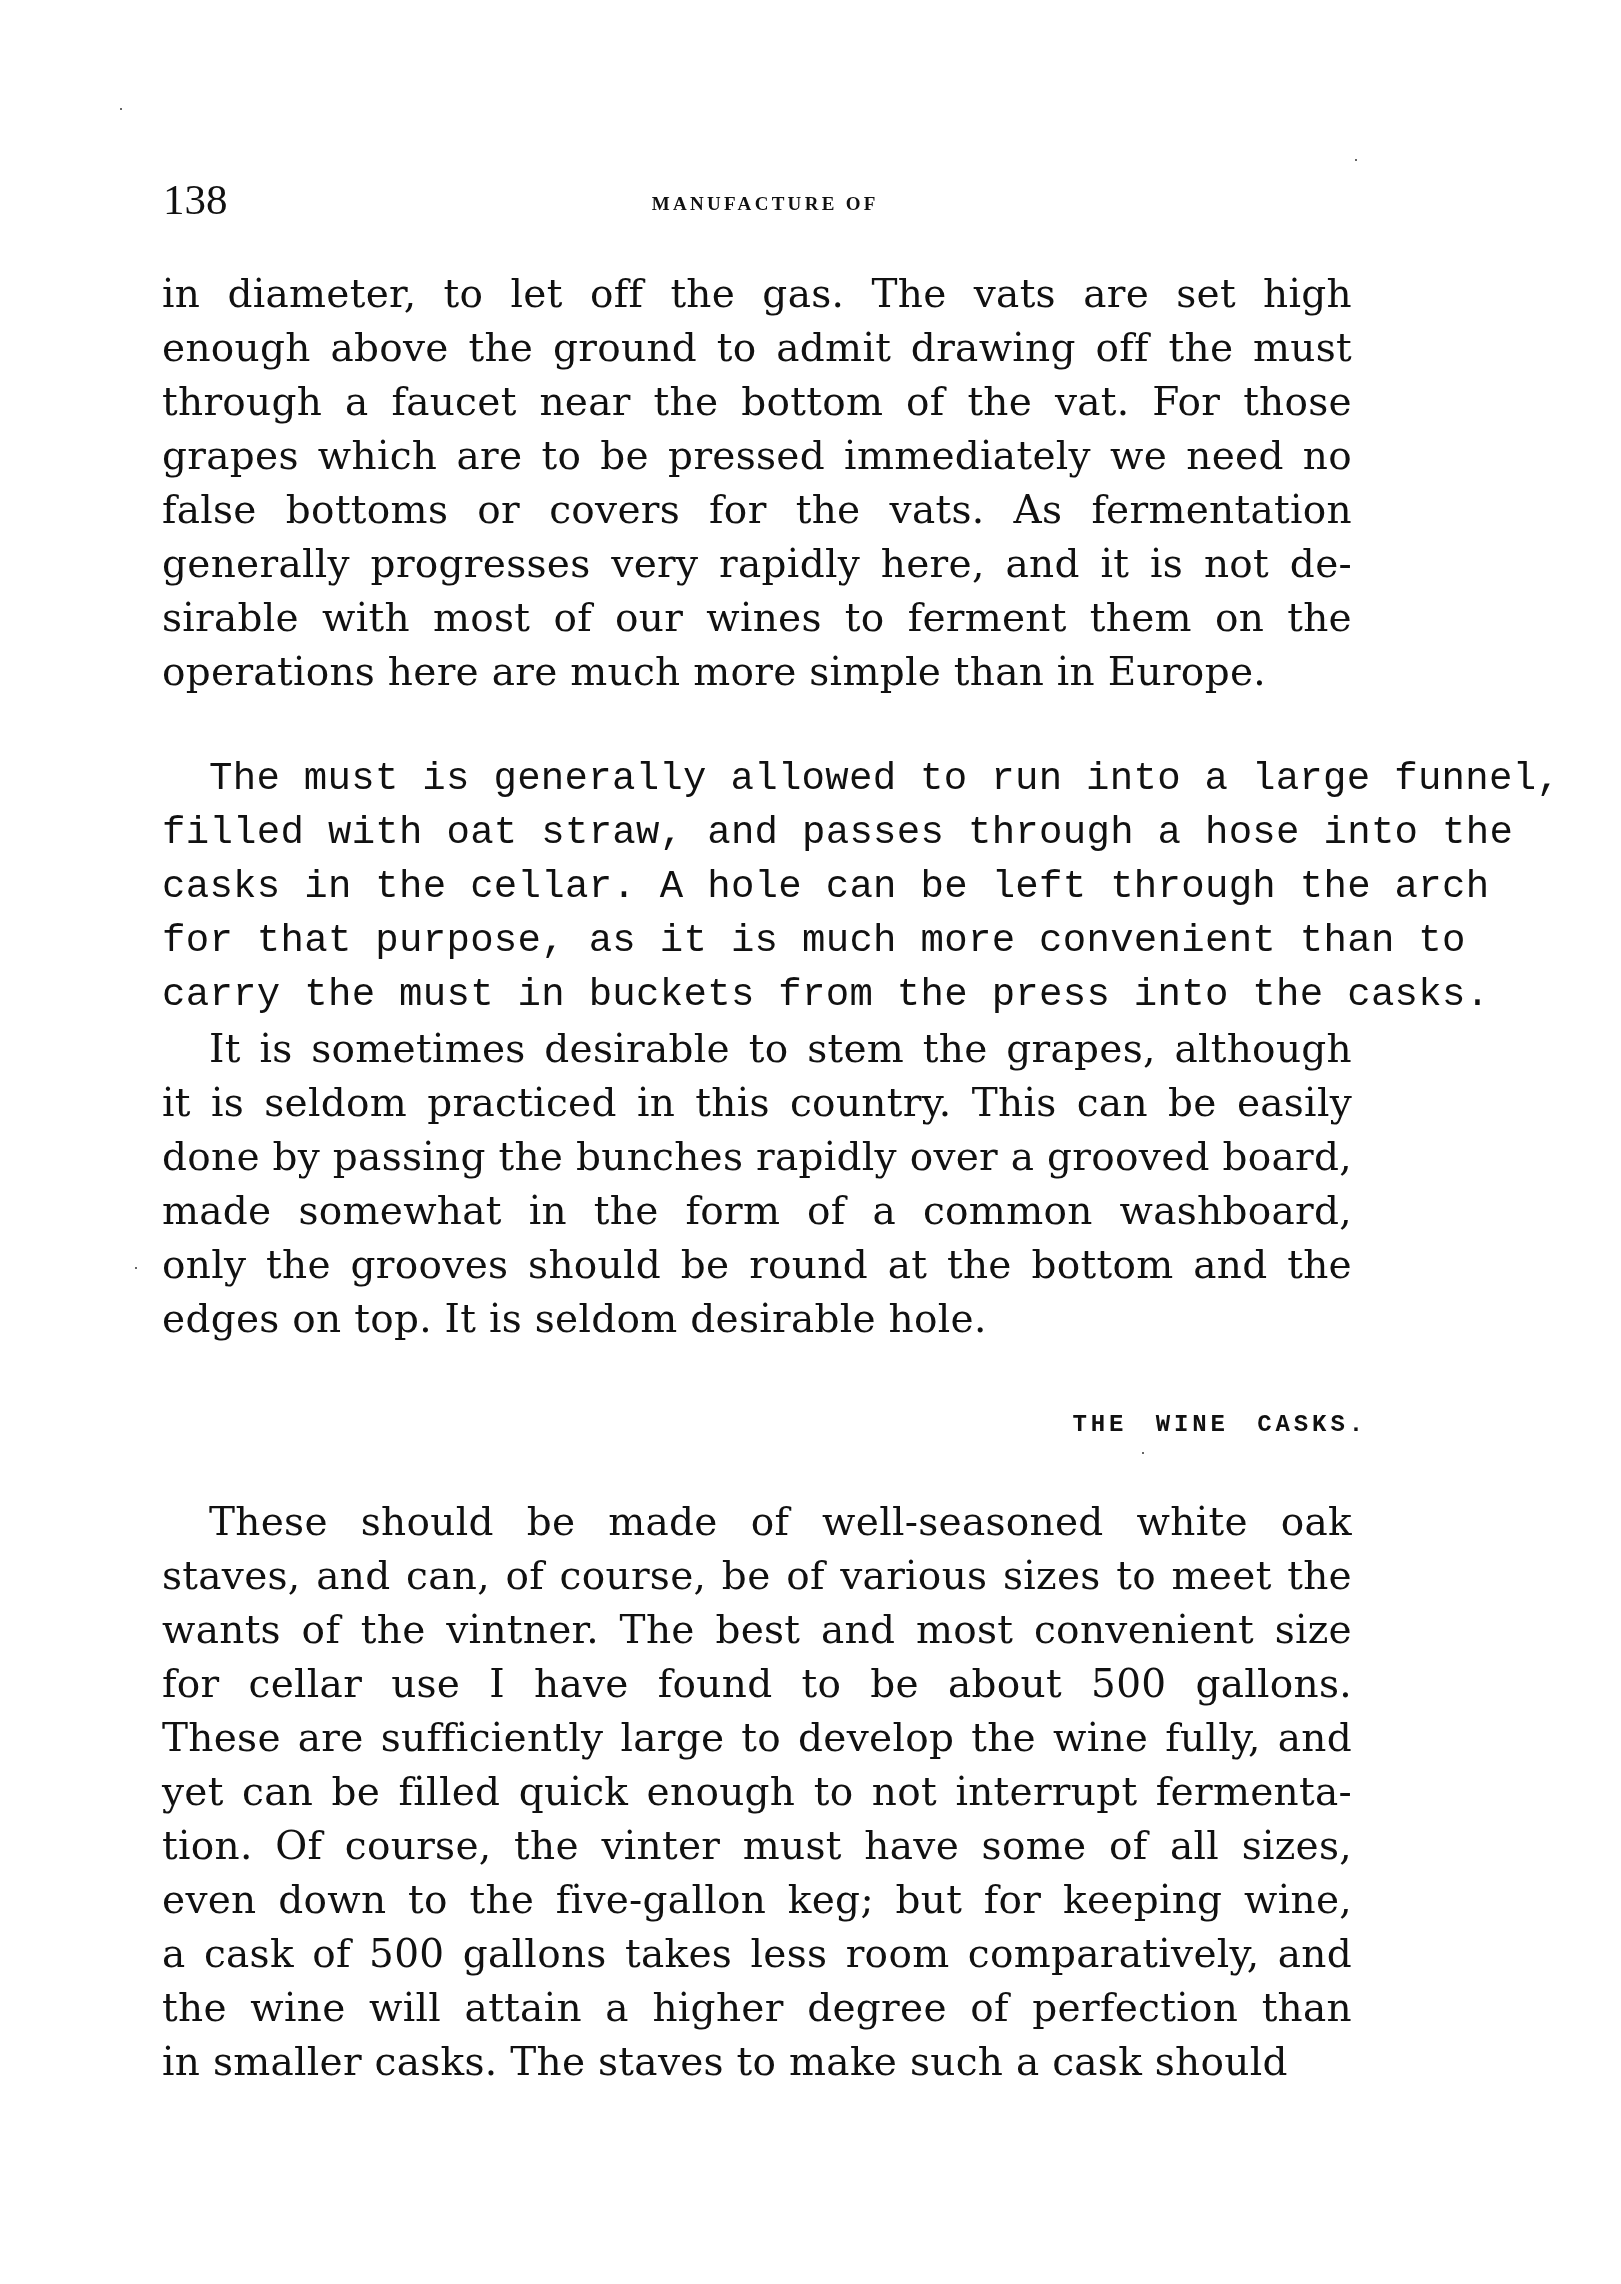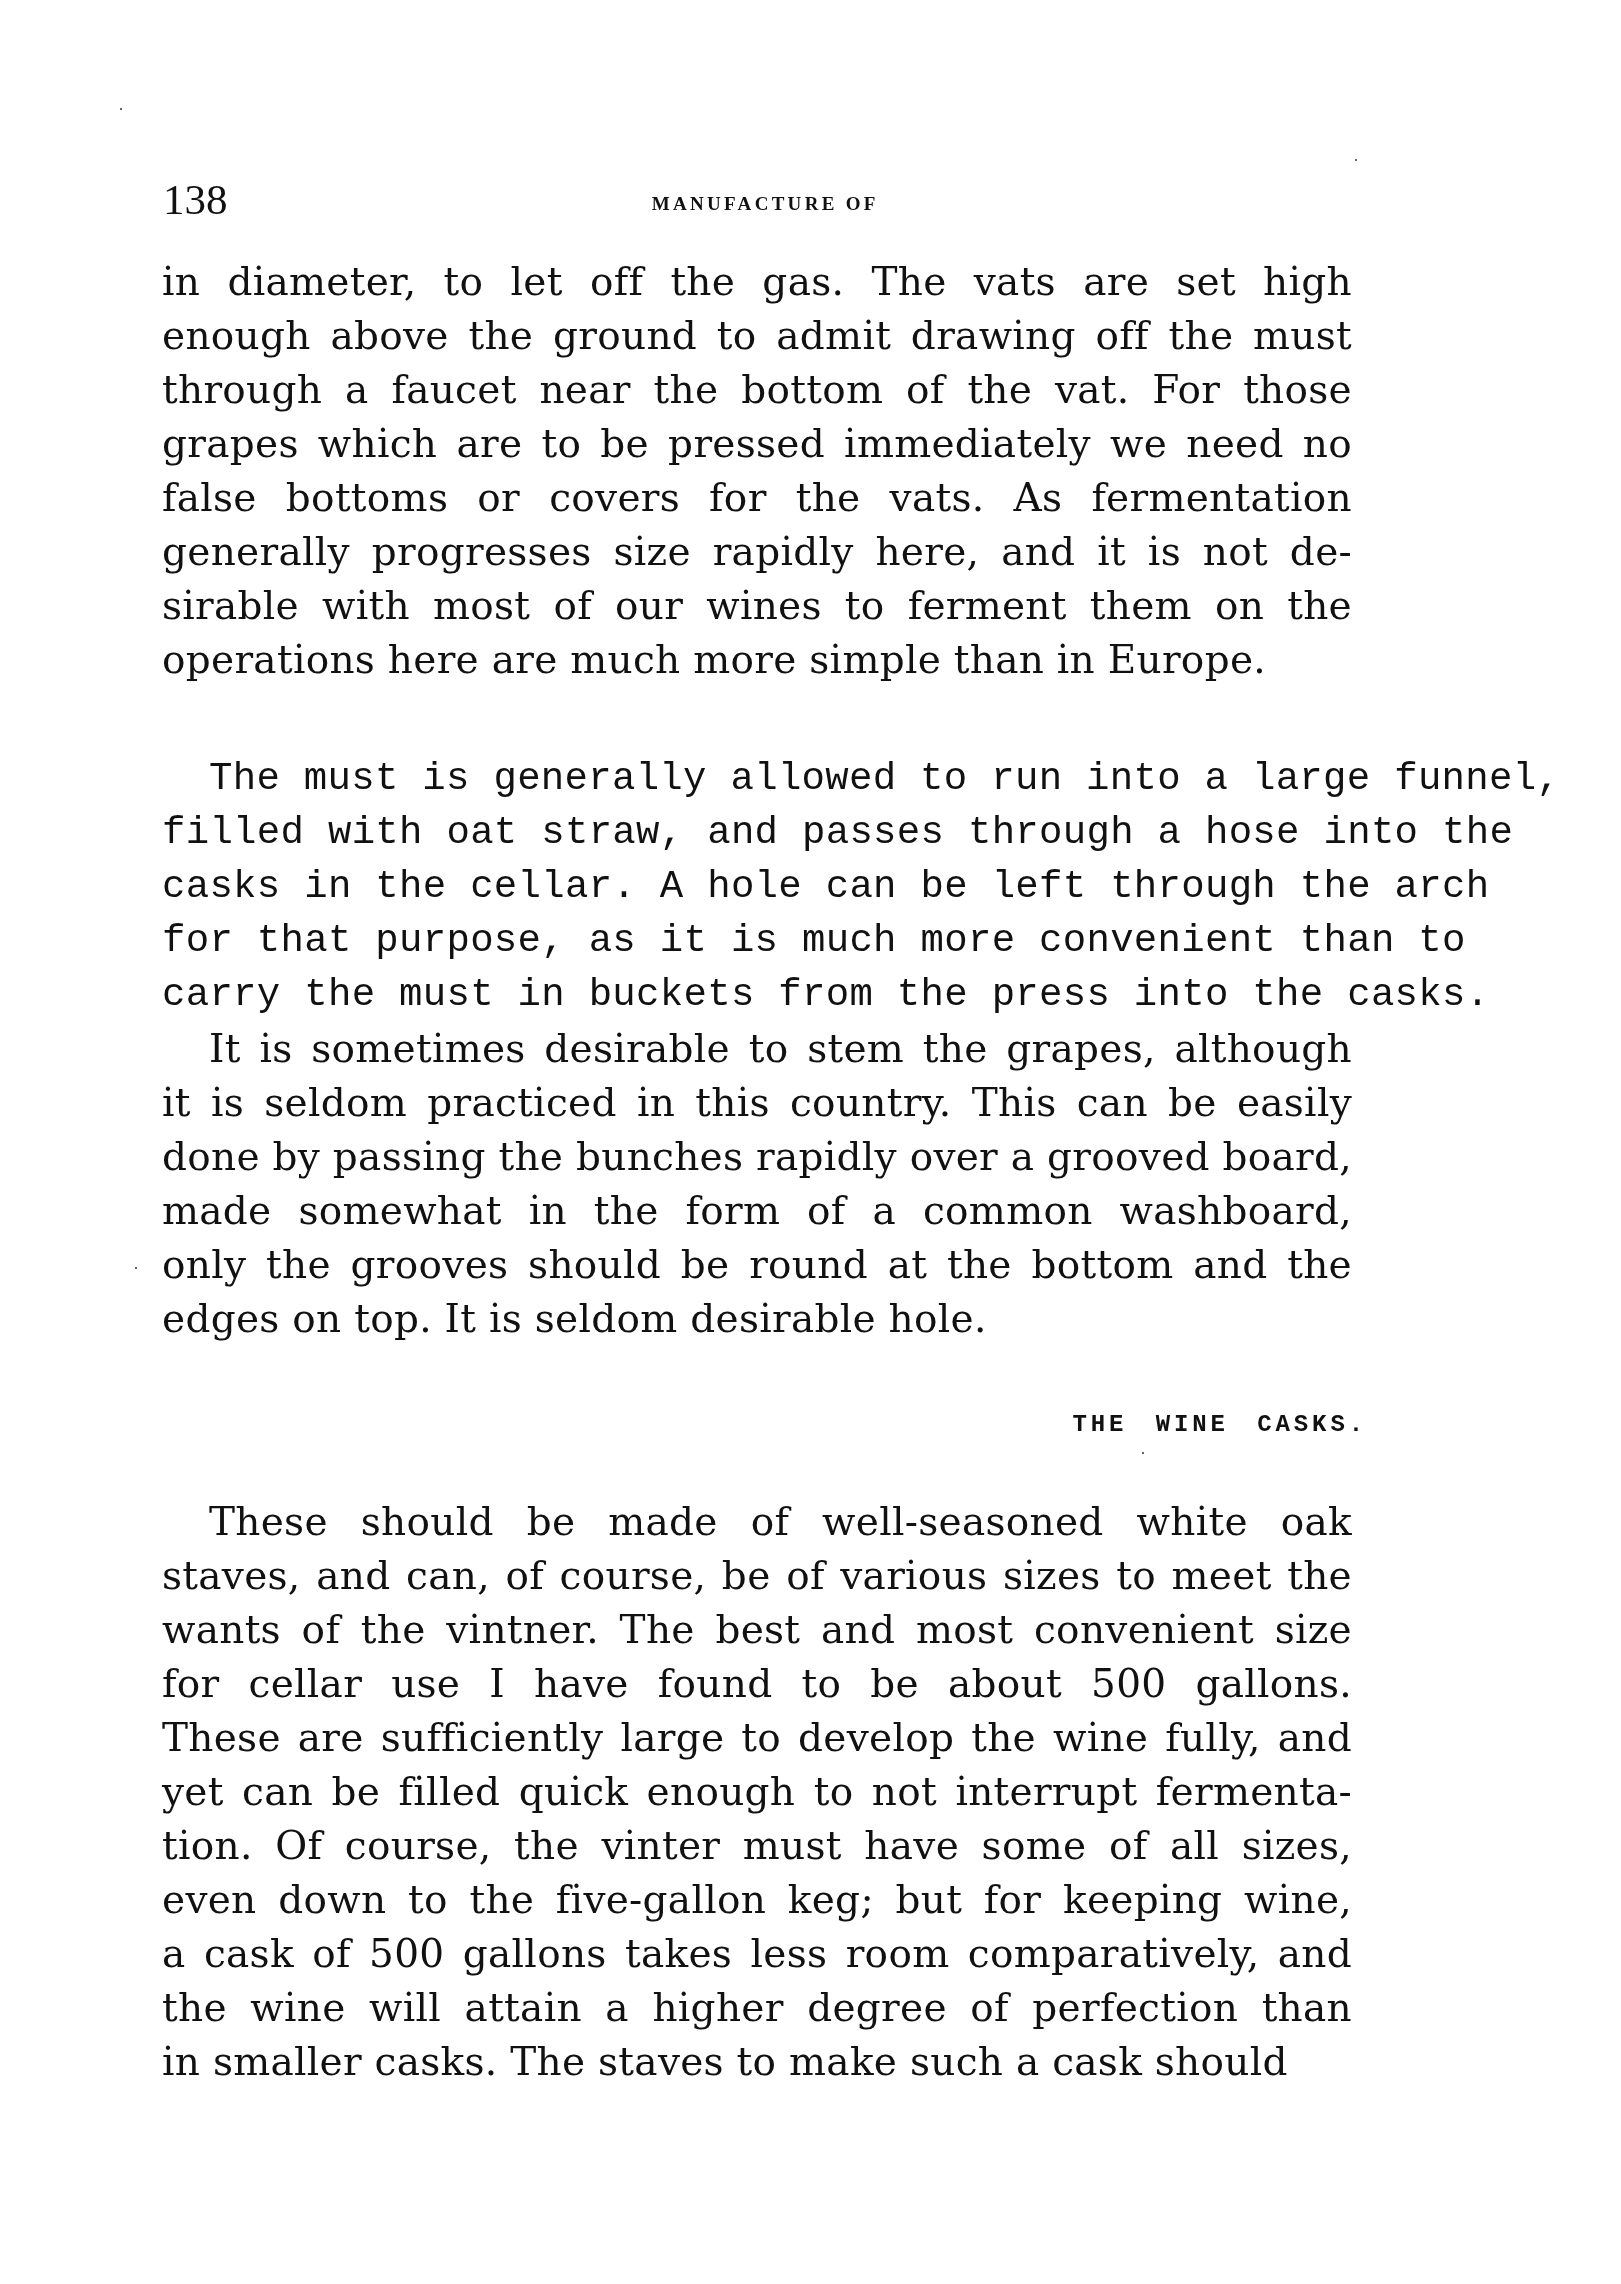--- a/index.html
+++ b/index.html
@@ -25,21 +25,21 @@
     .text-block { position: absolute; left: 162px; width: 1190px; }
     .line {
       display: block; height: 54px; line-height: 54px;
       font-size: 39px; white-space: nowrap;
       text-align: justify; text-align-last: justify;
       letter-spacing: 0.3px;
     }
     .line.last { text-align-last: left; }
     .line.indent { padding-left: 47px; }
 
-    #para1 { top: 255px; }
+    #para1 { top: 267px; }
     #para2 { top: 752px; font-family: Liberation Mono, monospace; }
     #para3 { top: 1022px; }
     #para4 { top: 1495px; }
 
     .section-heading {
       position: absolute; left: 177px; width: 1190px; top: 1408px; text-align: right;
       font-size: 24px; line-height: 33px; letter-spacing: 3.9px; font-weight: bold;
       font-family: Liberation Mono, monospace;
       word-spacing: 10px;
     }
@@ -54,21 +54,21 @@
     <span class="page-number">138</span>
     <div class="running-title">MANUFACTURE OF</div>
   </div>
 
   <div class="text-block" id="para1">
       <span class="line">in diameter, to let off the gas.  The vats are set high</span>
       <span class="line">enough above the ground to admit drawing off the must</span>
       <span class="line">through a faucet near the bottom of the vat.  For those</span>
       <span class="line">grapes which are to be pressed immediately we need no</span>
       <span class="line">false bottoms or covers for the vats.  As fermentation</span>
-      <span class="line">generally progresses size rapidly here, and it is not de-</span>
+      <span class="line">generally progresses very rapidly here, and it is not de-</span>
       <span class="line">sirable with most of our wines to ferment them on the</span>
       <span class="line last">operations here are much more simple than in Europe.</span>
     </div>
   <div class="text-block" id="para2">
       <span class="line indent">The must is generally allowed to run into a large funnel,</span>
       <span class="line">filled with oat straw, and passes through a hose into the</span>
       <span class="line">casks in the cellar.  A hole can be left through the arch</span>
       <span class="line">for that purpose, as it is much more convenient than to</span>
       <span class="line last">carry the must in buckets from the press into the casks.</span>
     </div>

